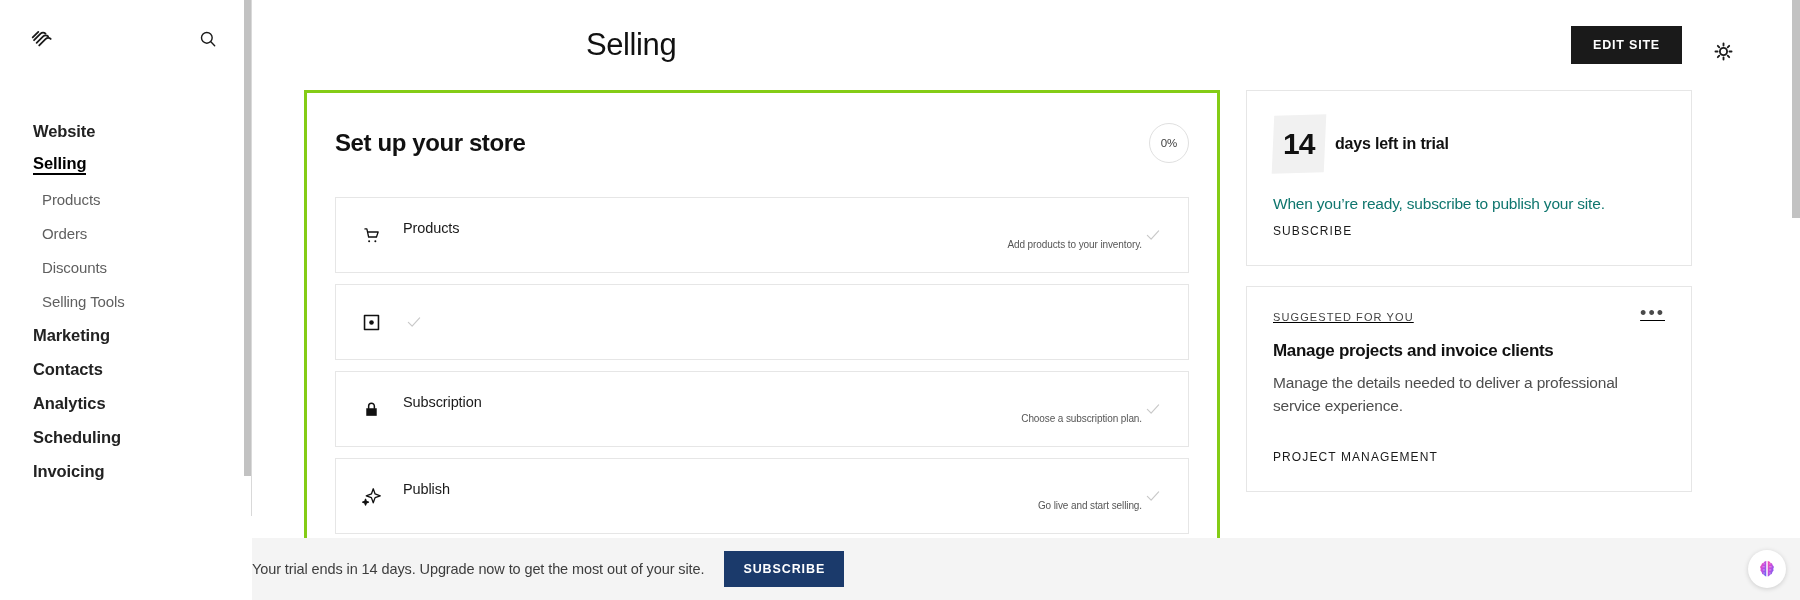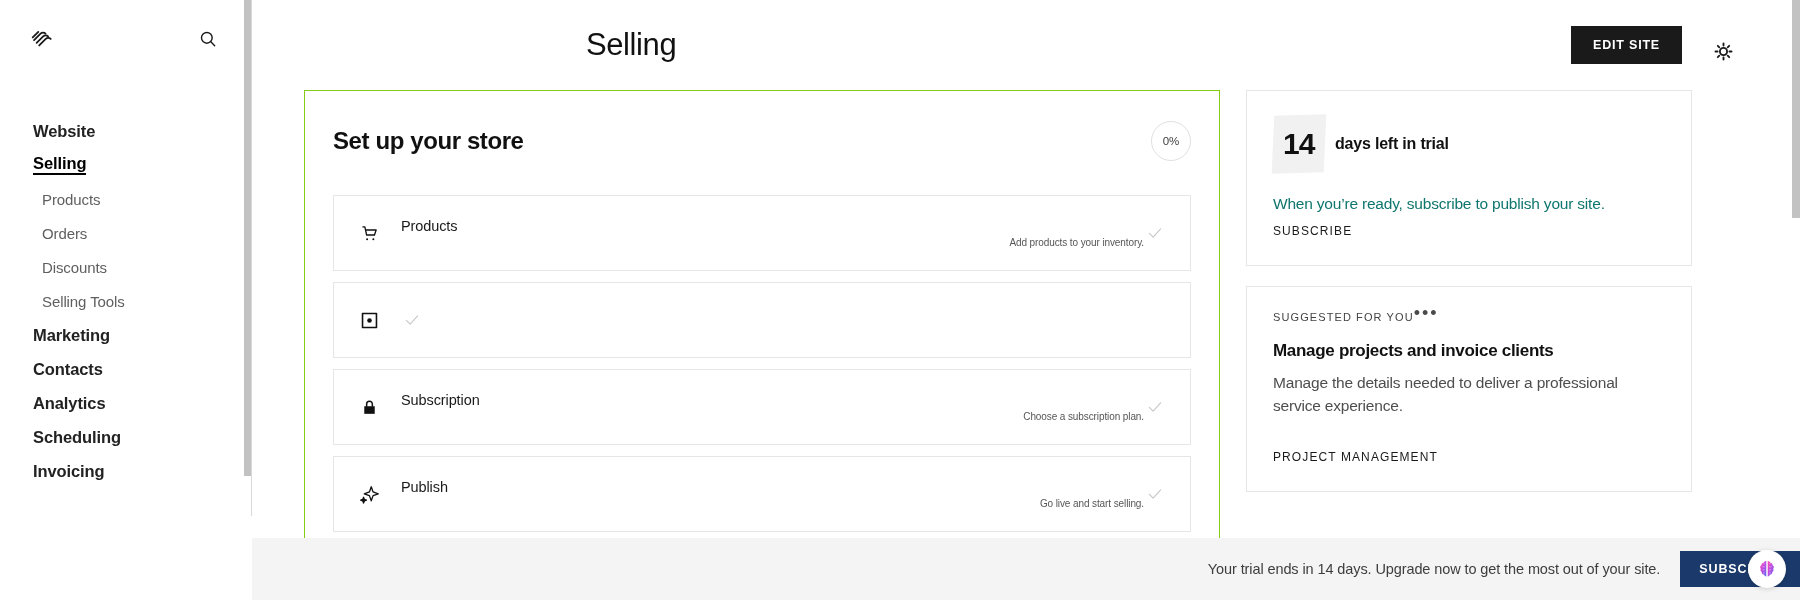--- a/index.html
+++ b/index.html
@@ -150,21 +150,21 @@
     padding: 0 60px 0 52px;
     gap: 26px;
     align-items: flex-start;
   }
 
   
   .setup-card {
     width: 916px;
     flex: 0 0 916px;
     background: #ffffff;
-    border: 1px solid #84cc16;
+    border: 3px solid #84cc16;
     padding: 30px 28px 18px 28px;
   }
 
   .setup-head {
     display: flex;
     align-items: center;
     justify-content: space-between;
     padding: 0 0 34px 0;
   }
 
@@ -300,21 +300,23 @@
     color: #1a1a1a;
     text-transform: uppercase;
     cursor: pointer;
     display: inline-block;
     text-decoration: none;
   }
 
   .sugg-head {
     display: flex;
     align-items: flex-start;
+    justify-content: space-between;
     margin-bottom: 18px;
+    text-decoration: underline;
   }
 
   .sugg-eyebrow {
     font-size: 11px;
     letter-spacing: 1.1px;
     color: #434343;
     text-transform: uppercase;
   }
 
   .dots-btn {
@@ -354,21 +356,21 @@
   
   .banner {
     position: absolute;
     left: 252px;
     right: 0;
     bottom: 0;
     height: 62px;
     background: #f4f4f4;
     display: flex;
     align-items: center;
-    justify-content: flex-end;
+    justify-content: flex-start;
     gap: 20px;
     z-index: 5;
   }
 
   .banner-text {
     font-size: 14.5px;
     color: #3d3d3d;
     letter-spacing: -0.1px;
   }
 

